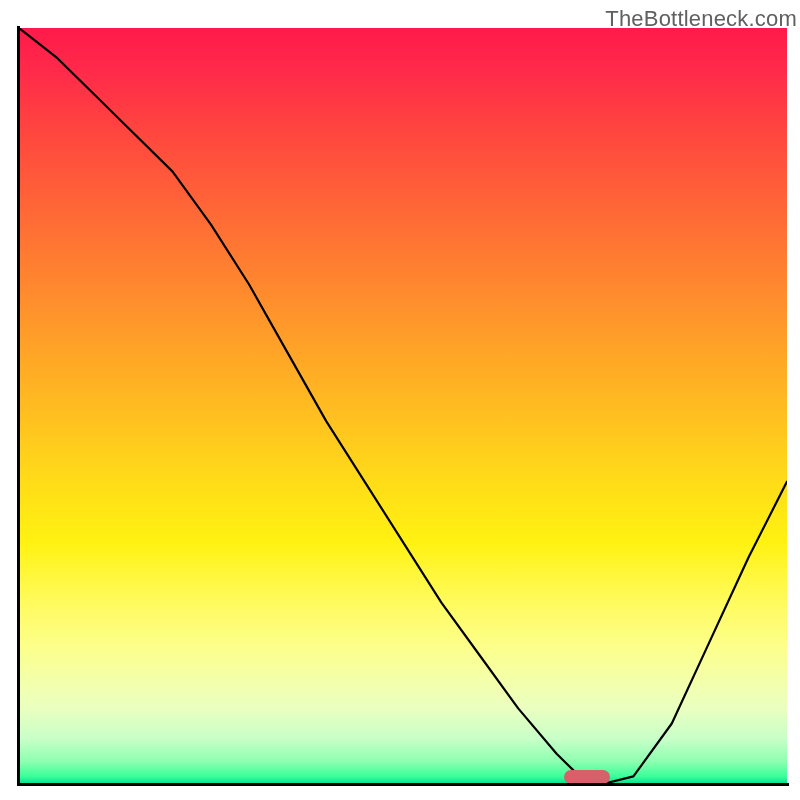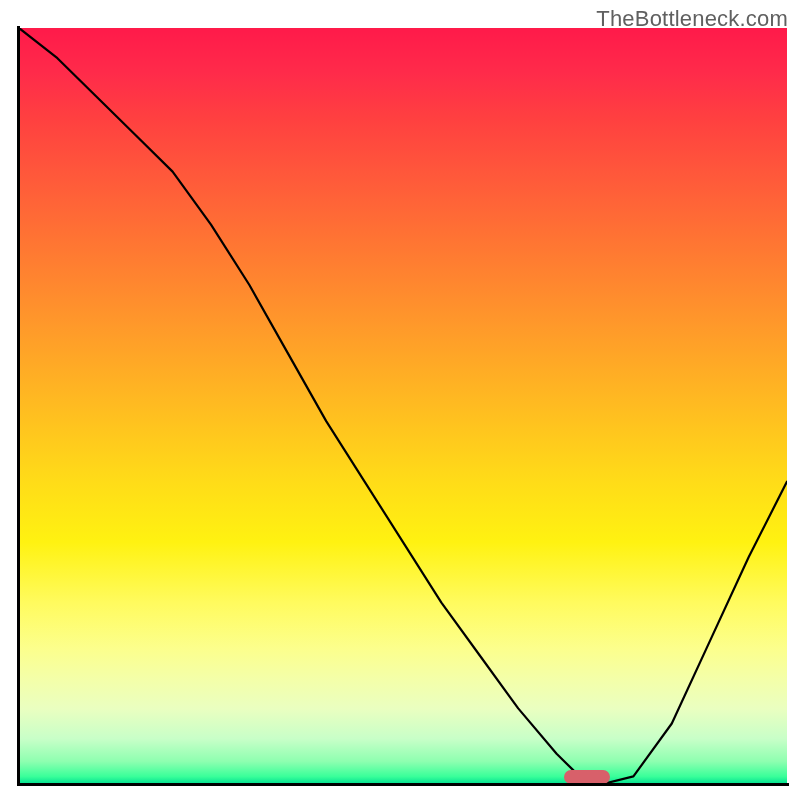--- a/index.html
+++ b/index.html
@@ -6,21 +6,21 @@
   body {
     width: 800px;
     height: 800px;
     background: #fff;
     position: relative;
     font-family: Arial, sans-serif;
   }
   .watermark {
     position: absolute;
     top: 6px;
-    right: 12px;
+    right: 3px;
     color: #606060;
     font-size: 22px;
     font-weight: 500;
     letter-spacing: 0.2px;
     z-index: 10;
   }
   .plot-area {
     position: absolute;
     left: 19px;
     top: 28px;

